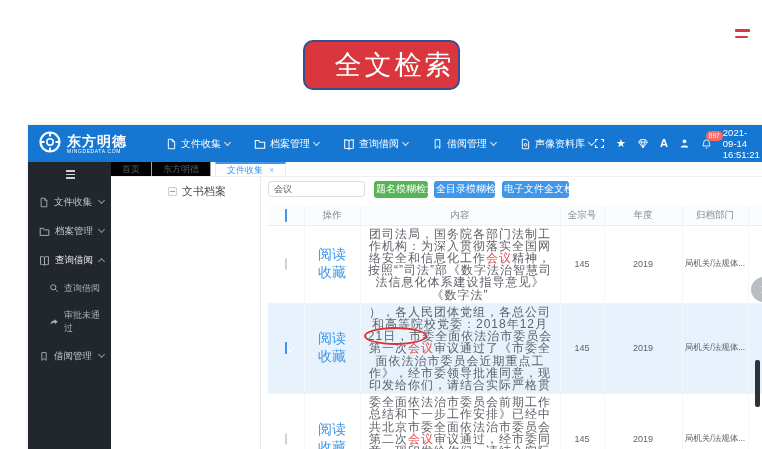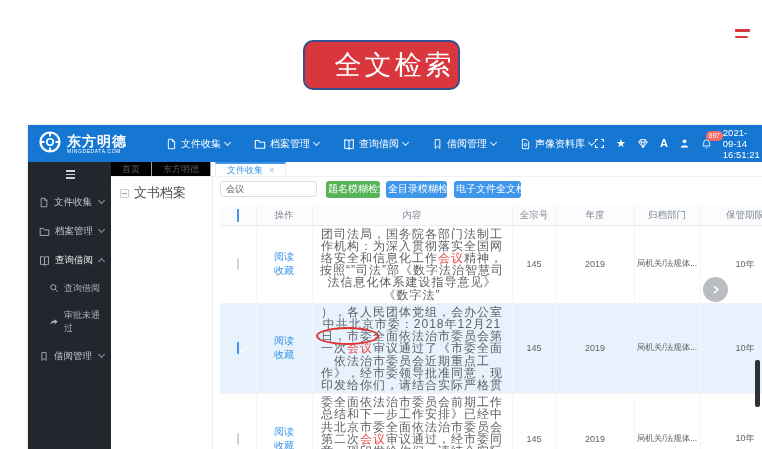--- a/index.html
+++ b/index.html
@@ -54,21 +54,21 @@
   .main { flex:1; display:flex; flex-direction:column; min-width:0; }
   .tabbar { height:15px; display:flex; background:#fff; border-bottom:1px solid #eef0f3; font-size:9px; }
   .tab { padding:0 11px; display:flex; align-items:center; background:#000000; color:#5a5e66;
          border-right:1px solid #a3a3a3; cursor:pointer; white-space:nowrap; }
   .tab.active { background:#fff; color:#3e97ea; border:1px solid #e8ebee; border-top:2px solid #3e97ea;
                 border-bottom:none; margin-left:4px; gap:6px; }
   .tab .close { font-size:9px; color:#7fb7f0; cursor:pointer; }
 
   .main-body { flex:1; display:flex; min-height:0; }
   .tree-panel { width:102px; flex-shrink:0; border-right:1px solid #e9ecef; padding:7px 0 0 9px;
-                font-size:13px; color:#4a4e55; }
+                font-size:11px; color:#4a4e55;margin-left:48px; }
   .tree-node { display:flex; align-items:center; gap:5px; cursor:pointer; }
   .expander { width:9px; height:9px; border:1px solid #c9ced6; border-radius:1px; position:relative;
               flex-shrink:0; background:#fafbfc; }
   .expander:after { content:""; position:absolute; left:1px; right:1px; top:3px; border-top:1px solid #9aa0a8; }
 
   .content { flex:1; position:relative; padding:3px 0 0 7px; min-width:0; overflow:hidden; }
   .search-row { display:flex; align-items:center; height:18px; }
   .search-input { width:97px; height:16px; border:1px solid #dcdfe6; border-radius:3px;
                   font-size:9px; padding:0 5px; color:#606266; outline:none;
                   font-family:"Liberation Sans","DejaVu Sans",sans-serif; }
@@ -84,21 +84,21 @@
   thead th { height:19px; background:#fbfcfd; font-weight:normal; color:#82878f; font-size:9.5px;
              border-bottom:1px solid #e9edf2; border-right:1px solid #f0f2f6; }
   td { border-bottom:1px solid #f1f3f6; border-right:1px solid #f4f6f9; text-align:center;
        vertical-align:middle; font-size:9px; }
   tbody tr { background:#fff; }
   tbody tr.selected { background:#e7f2fd; }
   tbody tr:nth-child(1) td { height:61px; }
   tbody tr:nth-child(2) td { height:62px; }
   tbody tr:nth-child(3) td { height:62px; }
   tbody tr:nth-child(4) td { height:62px; }
-  .ops a { color:#3e97ea; text-decoration:none; margin:0 14px; font-size:10px; cursor:pointer; }
+  .ops a { color:#3e97ea; text-decoration:none; margin:0 6px; font-size:14px; cursor:pointer; }
   .cell-content { position:relative; font-size:12px; line-height:12.2px; letter-spacing:1px;
                   color:#5d6166; padding:2px 4px; text-align:center; overflow:hidden; }
   .hl { color:#e84b4b; }
   .dept { font-size:8.5px; letter-spacing:0; overflow:hidden; white-space:nowrap; }
   .checkbox { width:12px; height:12px; border:1px solid #ccd2da; border-radius:2px; margin:0 auto;
               background:#fff; position:relative; cursor:pointer; }
   .checkbox.checked { background:#3e97ea; border-color:#3e97ea; }
   .checkbox.checked:after { content:""; position:absolute; left:3.5px; top:1.2px; width:3px; height:6px;
               border:solid #fff; border-width:0 1.5px 1.5px 0; transform:rotate(45deg); }
   .checkbox.indeterminate { background:#3e97ea; border-color:#3e97ea; }
@@ -357,21 +357,21 @@
                       </td>
                       <td>145</td>
                       <td>2019</td>
                       <td class="dept">局机关/法规体...</td>
                       <td>10年</td>
                     </tr>
                     <tr class="selected">
                       <td><span class="checkbox checked"></span></td>
                       <td class="ops"><a>阅读</a><a>收藏</a></td>
                       <td>
-                        <div class="cell-content"><span>），各人民团体党组，会办公室中共北京市委：2018年12月21日，市委全面依法治市委员会第一次</span><span class="hl">会议</span><span>审议通过了《市委全面依法治市委员会近期重点工作》，经市委领导批准同意，现印发给你们，请结合实际严格贯</span><span class="red-ellipse"></span></div>
+                        <div class="cell-content"><span>），各人民团体党组，各总公司和高等院校党委：2018年12月21日，市委全面依法治市委员会第一次</span><span class="hl">会议</span><span>审议通过了《市委全面依法治市委员会近期重点工作》，经市委领导批准同意，现印发给你们，请结合实际严格贯</span><span class="red-ellipse"></span></div>
                       </td>
                       <td>145</td>
                       <td>2019</td>
                       <td class="dept">局机关/法规体...</td>
                       <td>10年</td>
                     </tr>
                     <tr>
                       <td><span class="checkbox"></span></td>
                       <td class="ops"><a>阅读</a><a>收藏</a></td>
                       <td>

